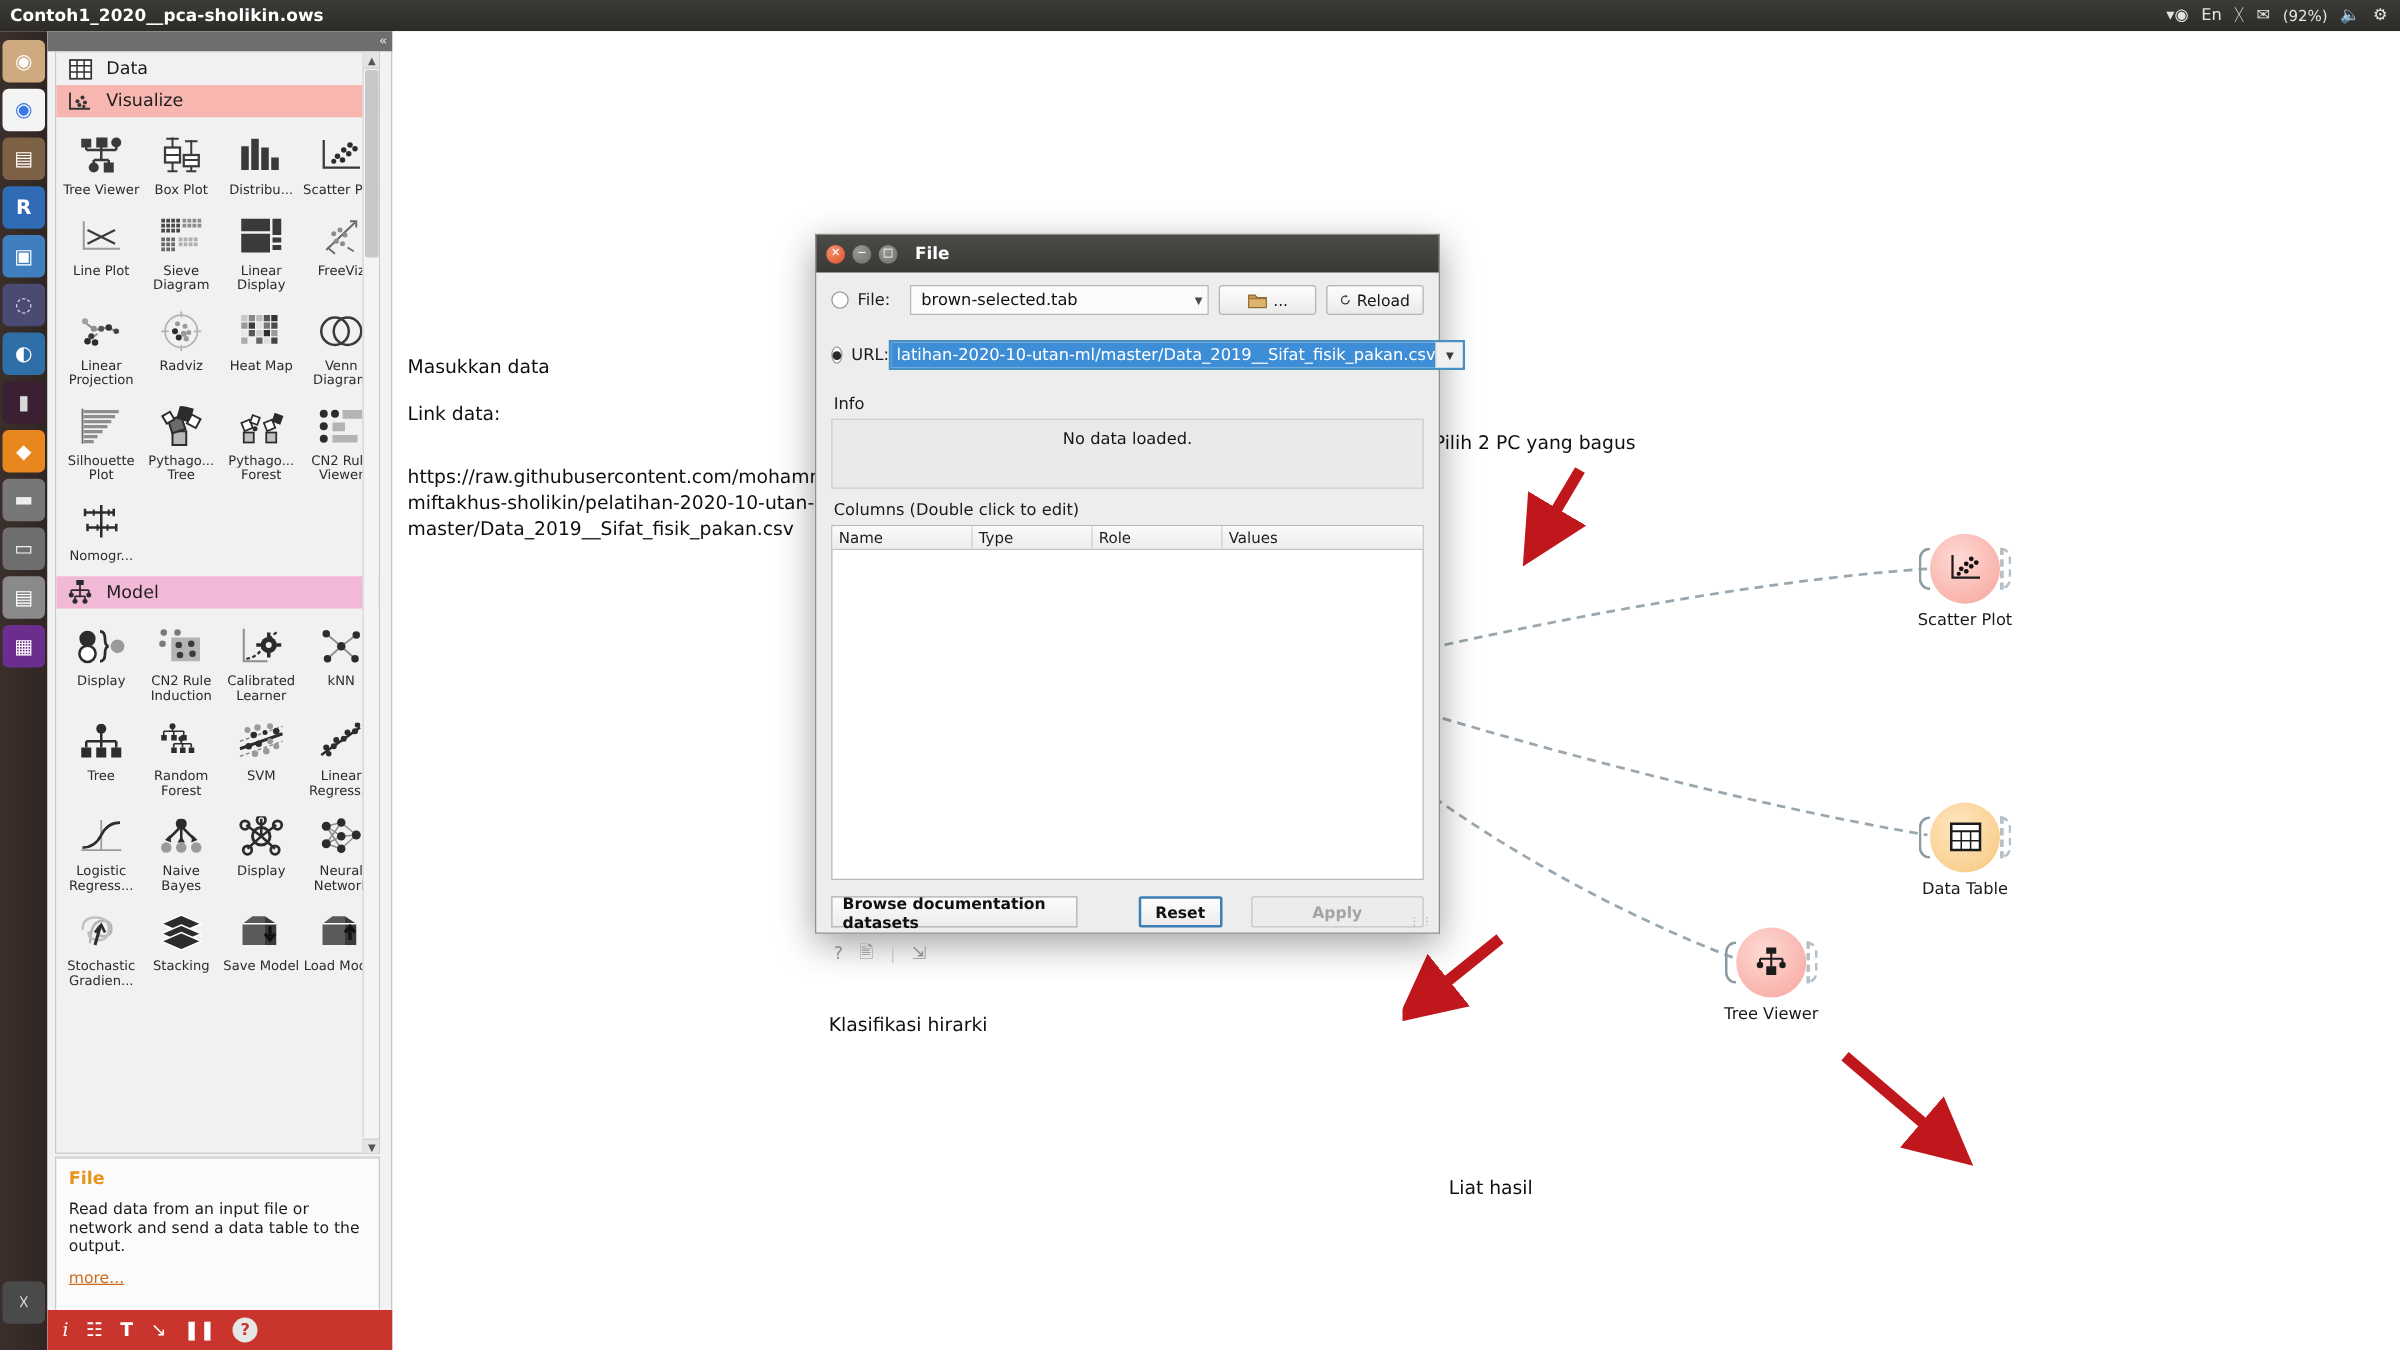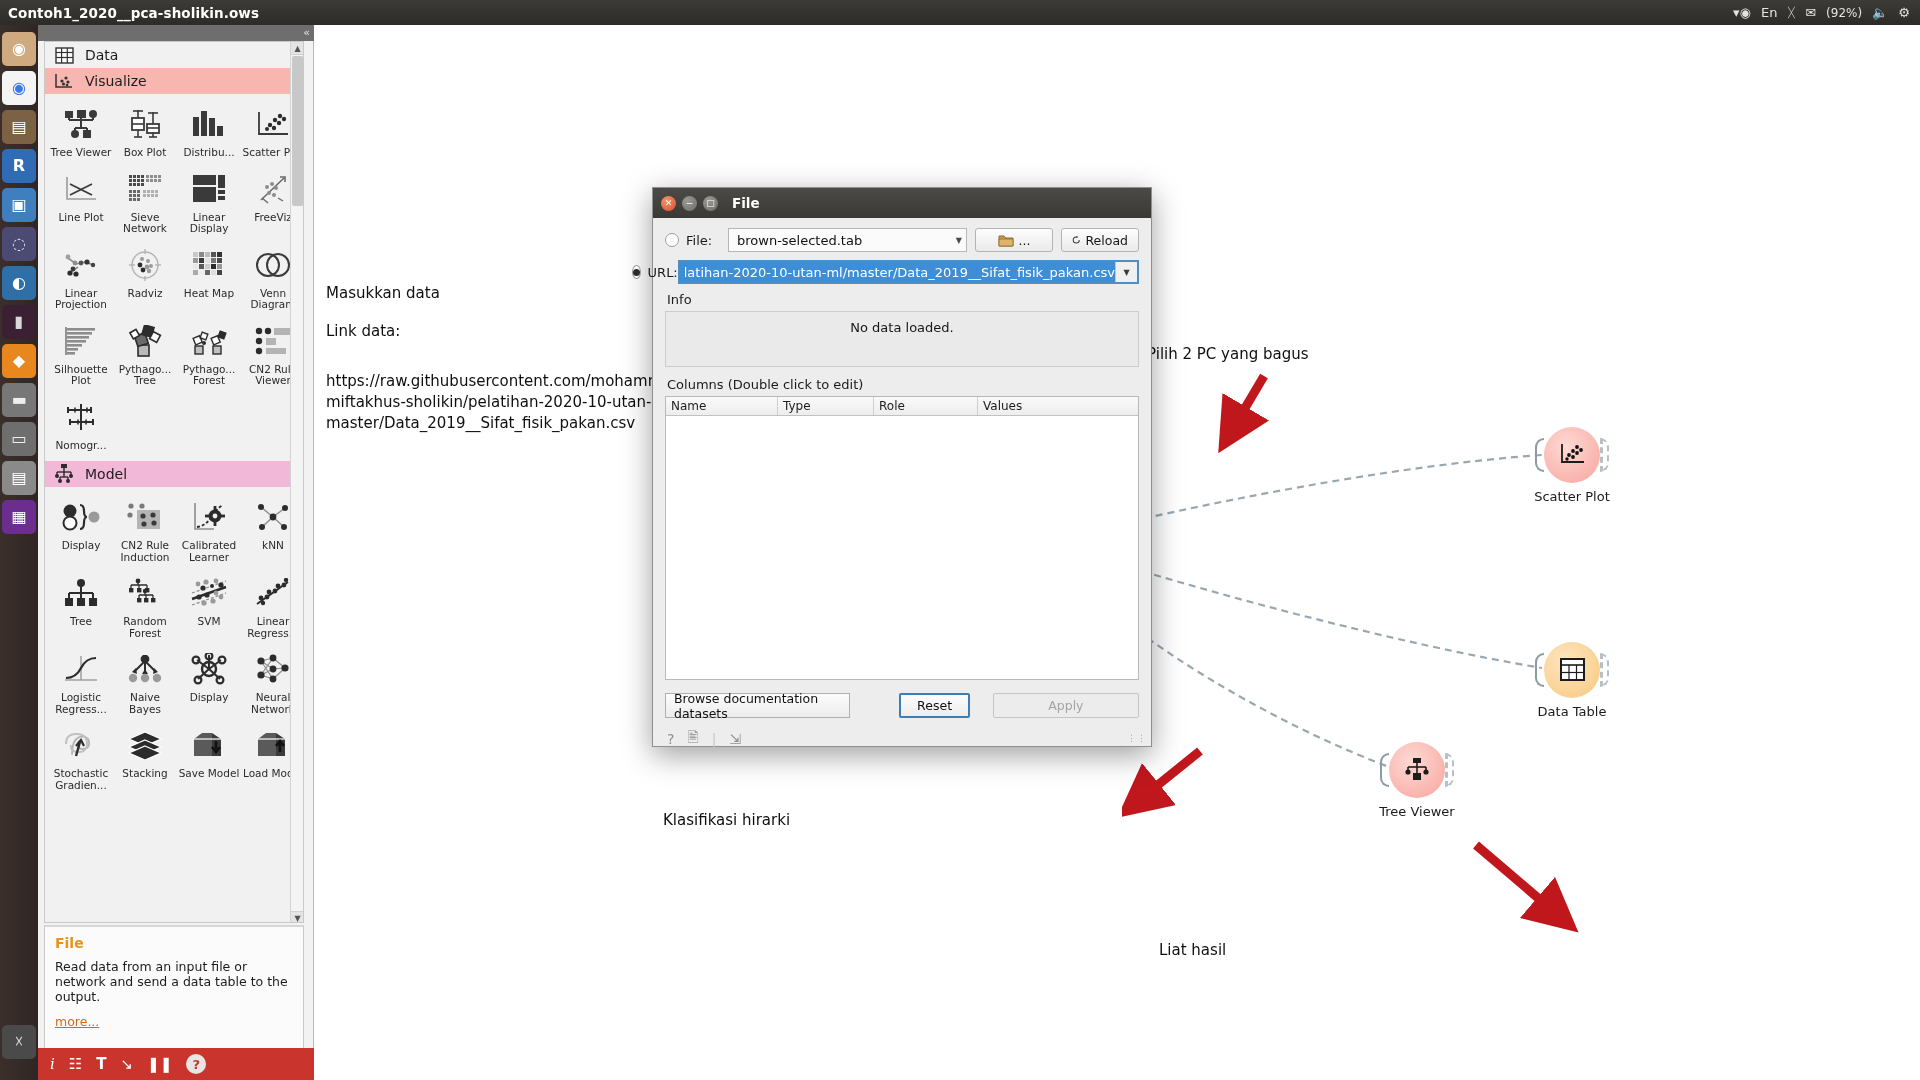--- a/index.html
+++ b/index.html
@@ -158,21 +158,21 @@
     display: flex; align-items: center; padding-left: 8px; gap: 6px;
   }
   .wbtn { width: 15px; height: 15px; border-radius: 50%; display: flex; align-items: center; justify-content: center;
           font-size: 9px; color: #fff; }
   .wbtn.close { background: radial-gradient(circle at 35% 30%, #f6906a, #d9522b); }
   .wbtn.min { background: radial-gradient(circle at 35% 30%, #9a9a95, #6e6e69); }
   .wbtn.max { background: radial-gradient(circle at 35% 30%, #9a9a95, #6e6e69); }
   .dlg-title-text { color: #ffffff; font-size: 13.5px; font-weight: bold; margin-left: 8px; }
   .dlg-body { padding: 10px 12px 0 12px; }
 
-  .row { display: flex; align-items: center; margin-bottom: 8px; justify-content: flex-end; }
+  .row { display: flex; align-items: center; margin-bottom: 20px; }
   .radio {
     width: 14px; height: 14px; border-radius: 50%; border: 1px solid #9a9a9a;
     background: #fff; margin-right: 7px; display: flex; align-items: center; justify-content: center;
   }
   .radio.on::after { content: ""; width: 7px; height: 7px; border-radius: 50%; background: #2b2b2b; }
   .rlabel { font-size: 13px; color: #1b1b1b; width: 42px; }
   .combo {
     flex: 1; height: 24px; background: #fbfbfb; border: 1px solid #b6b6b6;
     display: flex; align-items: center; padding: 0 4px 0 8px;
     font-size: 13px; color: #111; position: relative;
@@ -201,21 +201,21 @@
   .cols-table {
     background: #ffffff; border: 1px solid #b9b9b9; height: 284px; margin-top: 3px;
   }
   .cols-head { display: flex; height: 19px; background: linear-gradient(#fafafa,#ededed); border-bottom: 1px solid #c2c2c2; }
   .cols-head div {
     font-size: 12px; color: #1c1c1c; padding-left: 5px;
     border-right: 1px solid #cfcfcf; line-height: 18px;
   }
   .ch1 { width: 112px; } .ch2 { width: 96px; } .ch3 { width: 104px; } .ch4 { flex: 1; border-right: none !important; }
 
-  .dlg-btnrow { display: flex; align-items: center; margin-top: 13px; gap: 16px; }
+  .dlg-btnrow { display: flex; align-items: center; margin-top: 13px; gap: 16px; font-weight: bold; }
   .btn-doc { height: 25px; border: 1px solid #b0b0b0; background: linear-gradient(#fcfcfc,#ececec);
              font-size: 12.5px; padding: 0 8px; display: flex; align-items: center; color: #111; }
   .btn-reset { width: 84px; height: 25px; margin-left: 33px; border: 2px solid #3d7fb5;
                background: linear-gradient(#fdfdfd,#ececec); border-radius: 2px;
                display: flex; align-items: center; justify-content: center; font-size: 12.5px; color: #111; }
   .btn-apply { width: 176px; height: 25px; margin-left: 7px; border: 1px solid #c4c4c4;
                background: #ececec; border-radius: 2px; display: flex; align-items: center;
                justify-content: center; font-size: 12.5px; color: #a4a4a4; }
   .dlg-footer { display: flex; align-items: center; gap: 13px; margin-top: 9px; padding-left: 2px; color: #8e8e8e; font-size: 14px; }
   .grip { position: absolute; right: 4px; bottom: 3px; color: #b0b0b0; font-size: 9px; letter-spacing: 1px; }
@@ -437,21 +437,21 @@
                   <rect x="19" y="16" width="3" height="3"></rect>
                   <rect x="23" y="16" width="3" height="3"></rect>
                   <rect x="27" y="16" width="3" height="3"></rect>
                   <rect x="15" y="20" width="3" height="3"></rect>
                   <rect x="19" y="20" width="3" height="3"></rect>
                   <rect x="23" y="20" width="3" height="3"></rect>
                   <rect x="27" y="20" width="3" height="3"></rect>
                 </g>
               </svg>
           </span>
-          <span class="wlabel">Sieve Network</span>
+          <span class="wlabel">Sieve Diagram</span>
         </div>
         <div class="wcell">
           <span class="wicon">
             <svg width="34" height="30" viewBox="0 0 34 30">
                 <rect x="1" y="1" width="23" height="10" fill="#3a3a3a"></rect>
                 <rect x="1" y="13" width="23" height="15" fill="#3a3a3a"></rect>
                 <rect x="26" y="1" width="7" height="13" fill="#3a3a3a"></rect>
                 <rect x="26" y="16" width="7" height="4" fill="#3a3a3a"></rect>
                 <rect x="26" y="22" width="7" height="4" fill="#3a3a3a"></rect>
               </svg>

